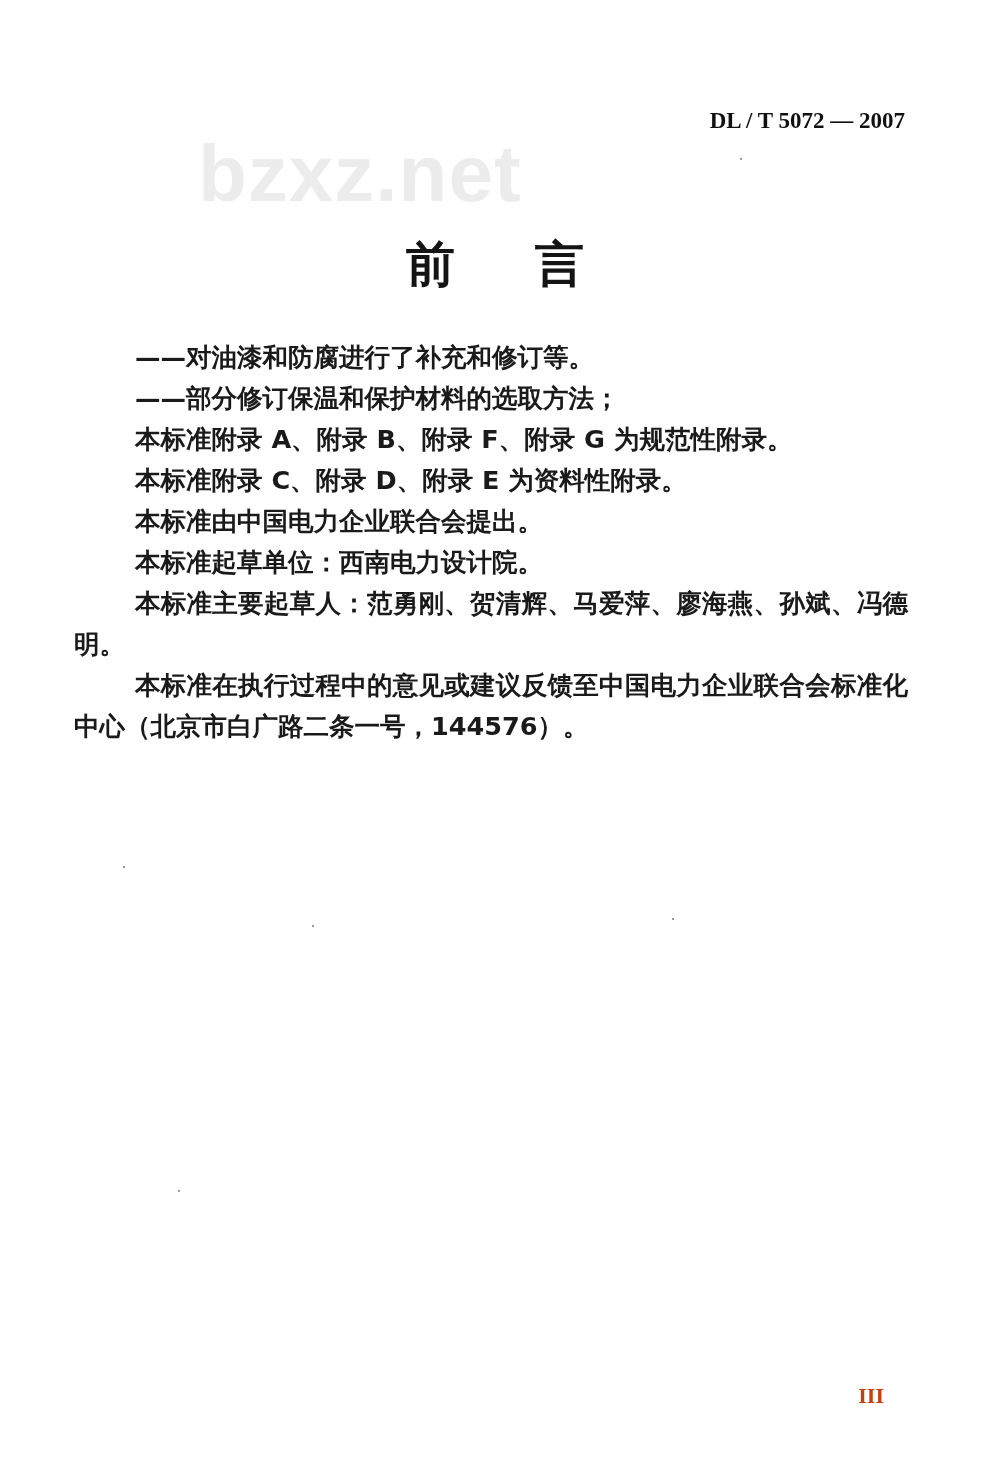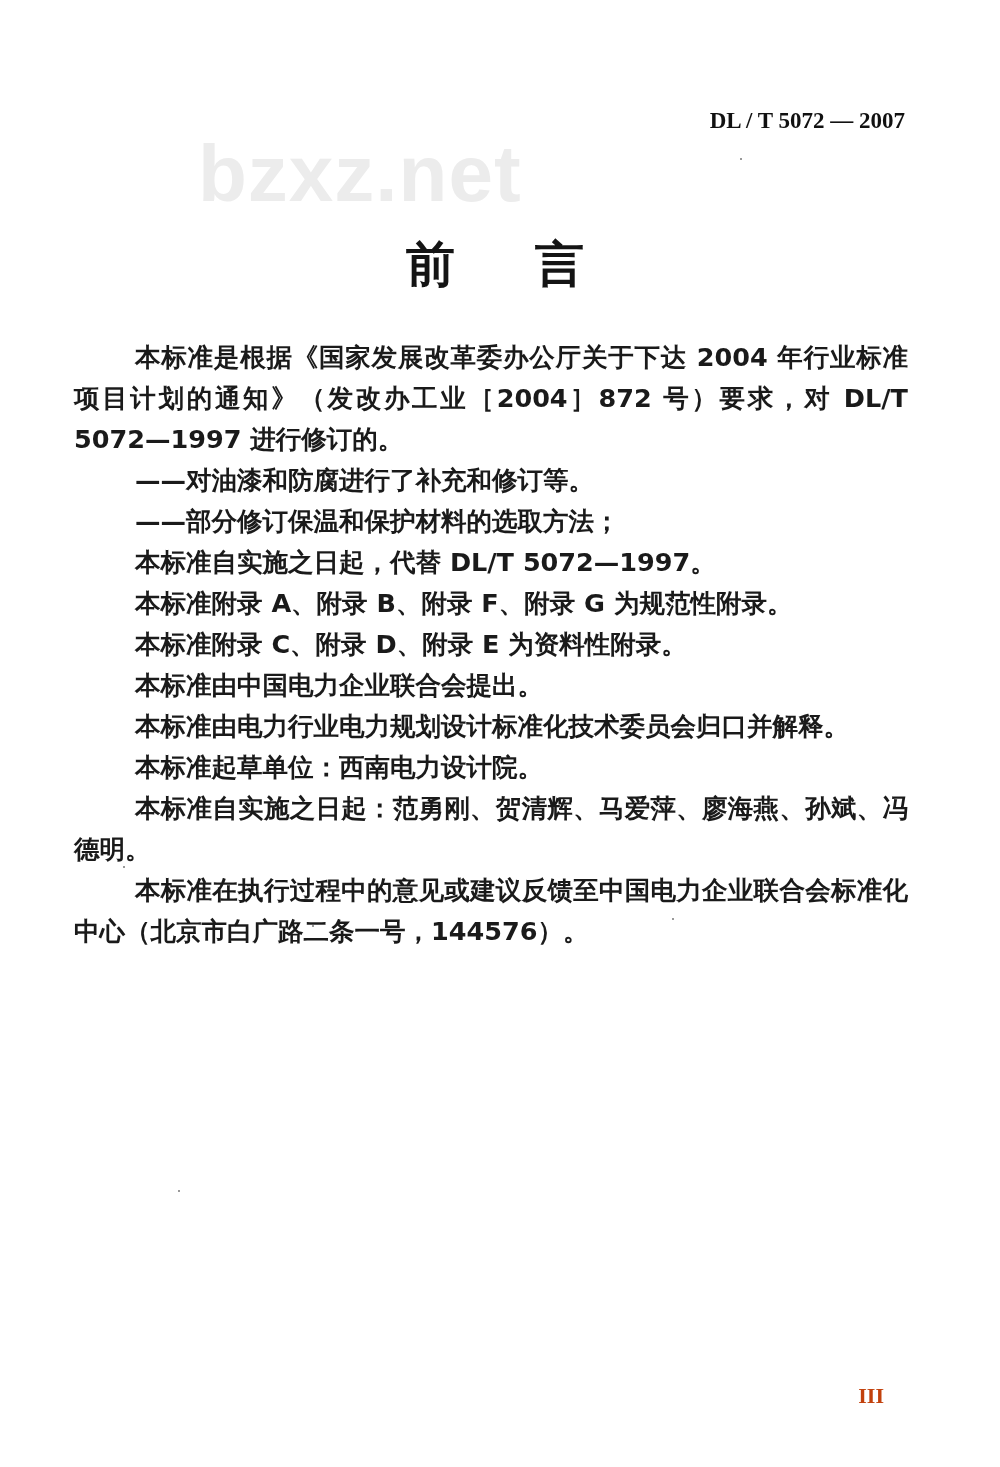--- a/index.html
+++ b/index.html
@@ -43,30 +43,27 @@
 </head>
 <body>
 
 <div class="std-code">DL / T 5072 — 2007</div>
 
 <div class="watermark">bzxz.net</div>
 
 <div class="title">前言</div>
 
 <div class="content">
-  <p class="para indent">本标准是根据《国家发展改革委办公厅关于下达 2004 年行业标准项目计划的通知》（发改办工业［2004］872 号）要求，对 DL/T 5072—1997 进行修订的。</p>
   <p class="para dash-item">——对油漆和防腐进行了补充和修订等。</p>
   <p class="para dash-item">——部分修订保温和保护材料的选取方法；</p>
-  <p class="para indent">本标准自实施之日起，代替 DL/T 5072—1997。</p>
   <p class="para indent">本标准附录 A、附录 B、附录 F、附录 G 为规范性附录。</p>
   <p class="para indent">本标准附录 C、附录 D、附录 E 为资料性附录。</p>
   <p class="para indent">本标准由中国电力企业联合会提出。</p>
-  <p class="para indent">本标准由电力行业电力规划设计标准化技术委员会归口并解释。</p>
   <p class="para indent">本标准起草单位：西南电力设计院。</p>
-  <p class="para indent">本标准自实施之日起：范勇刚、贺清辉、马爱萍、廖海燕、孙斌、冯德明。</p>
+  <p class="para indent">本标准主要起草人：范勇刚、贺清辉、马爱萍、廖海燕、孙斌、冯德明。</p>
   <p class="para indent">本标准在执行过程中的意见或建议反馈至中国电力企业联合会标准化中心（北京市白广路二条一号，144576）。</p>
 </div>
 
 <span class="scan-dot" style="left:740px;top:158px;"></span>
 <span class="scan-dot" style="left:123px;top:866px;"></span>
 <span class="scan-dot" style="left:312px;top:925px;"></span>
 <span class="scan-dot" style="left:672px;top:918px;"></span>
 <span class="scan-dot" style="left:178px;top:1190px;"></span>
 
 <div class="page-number">III</div>

